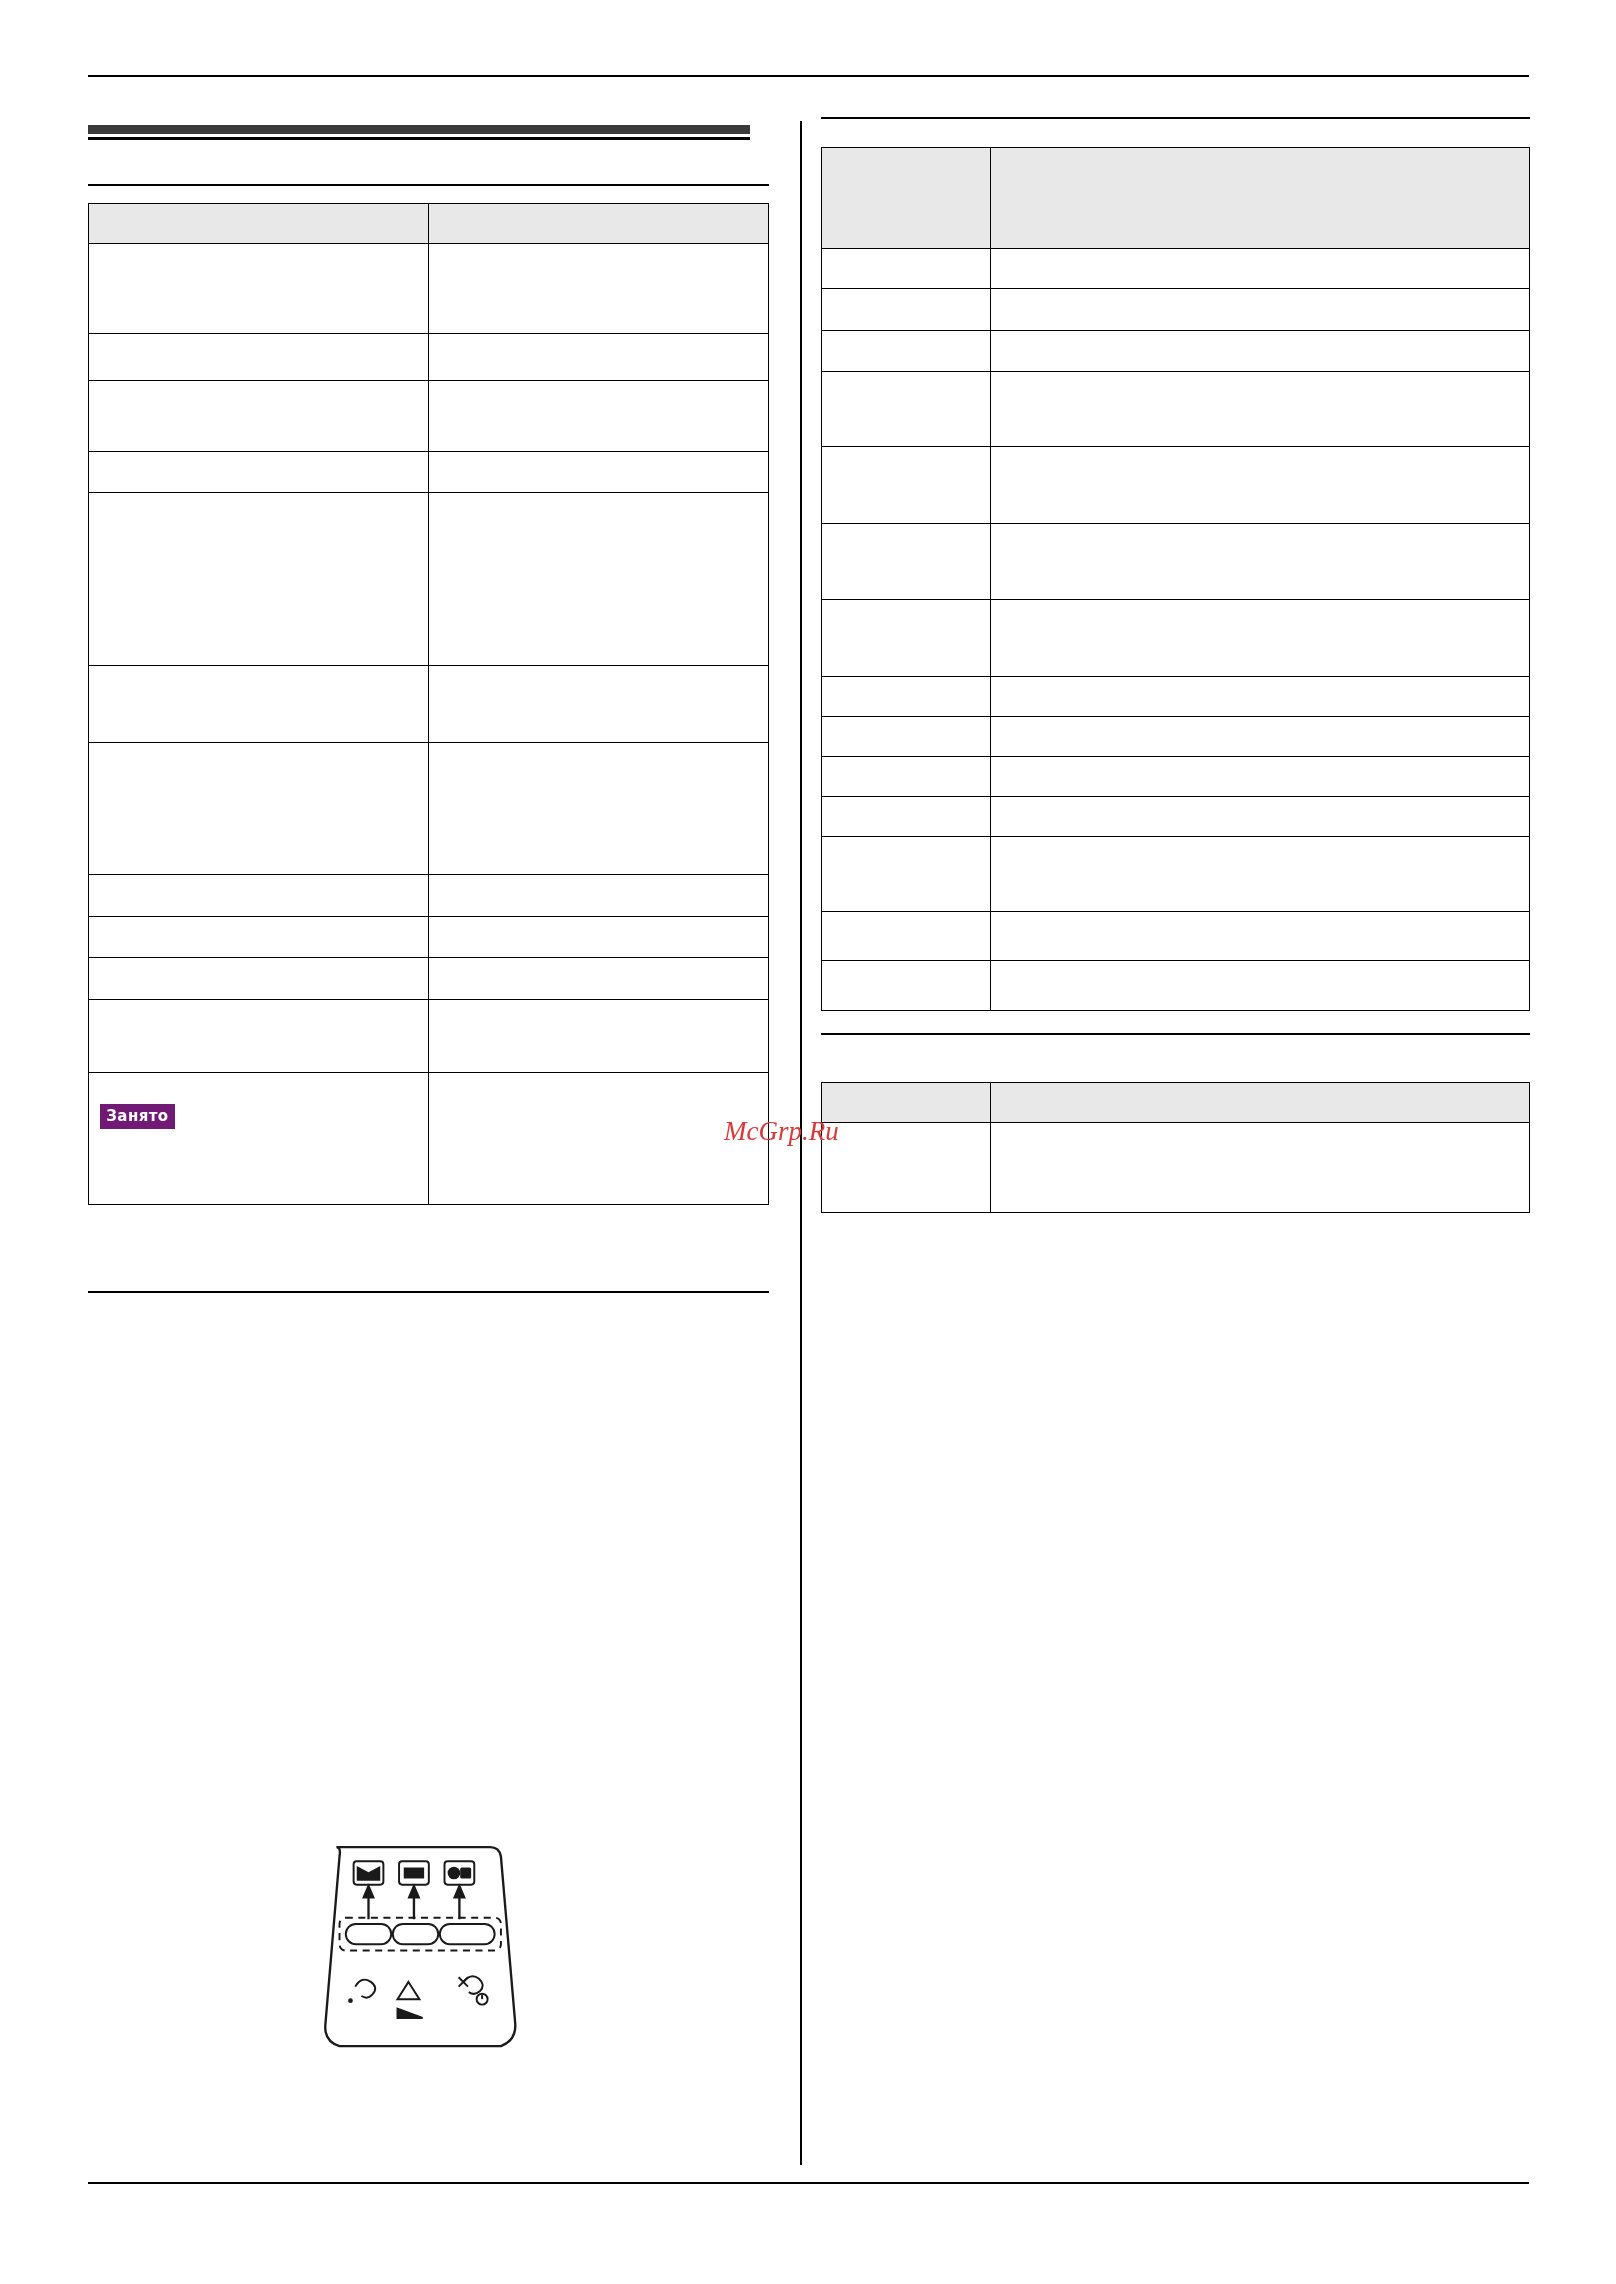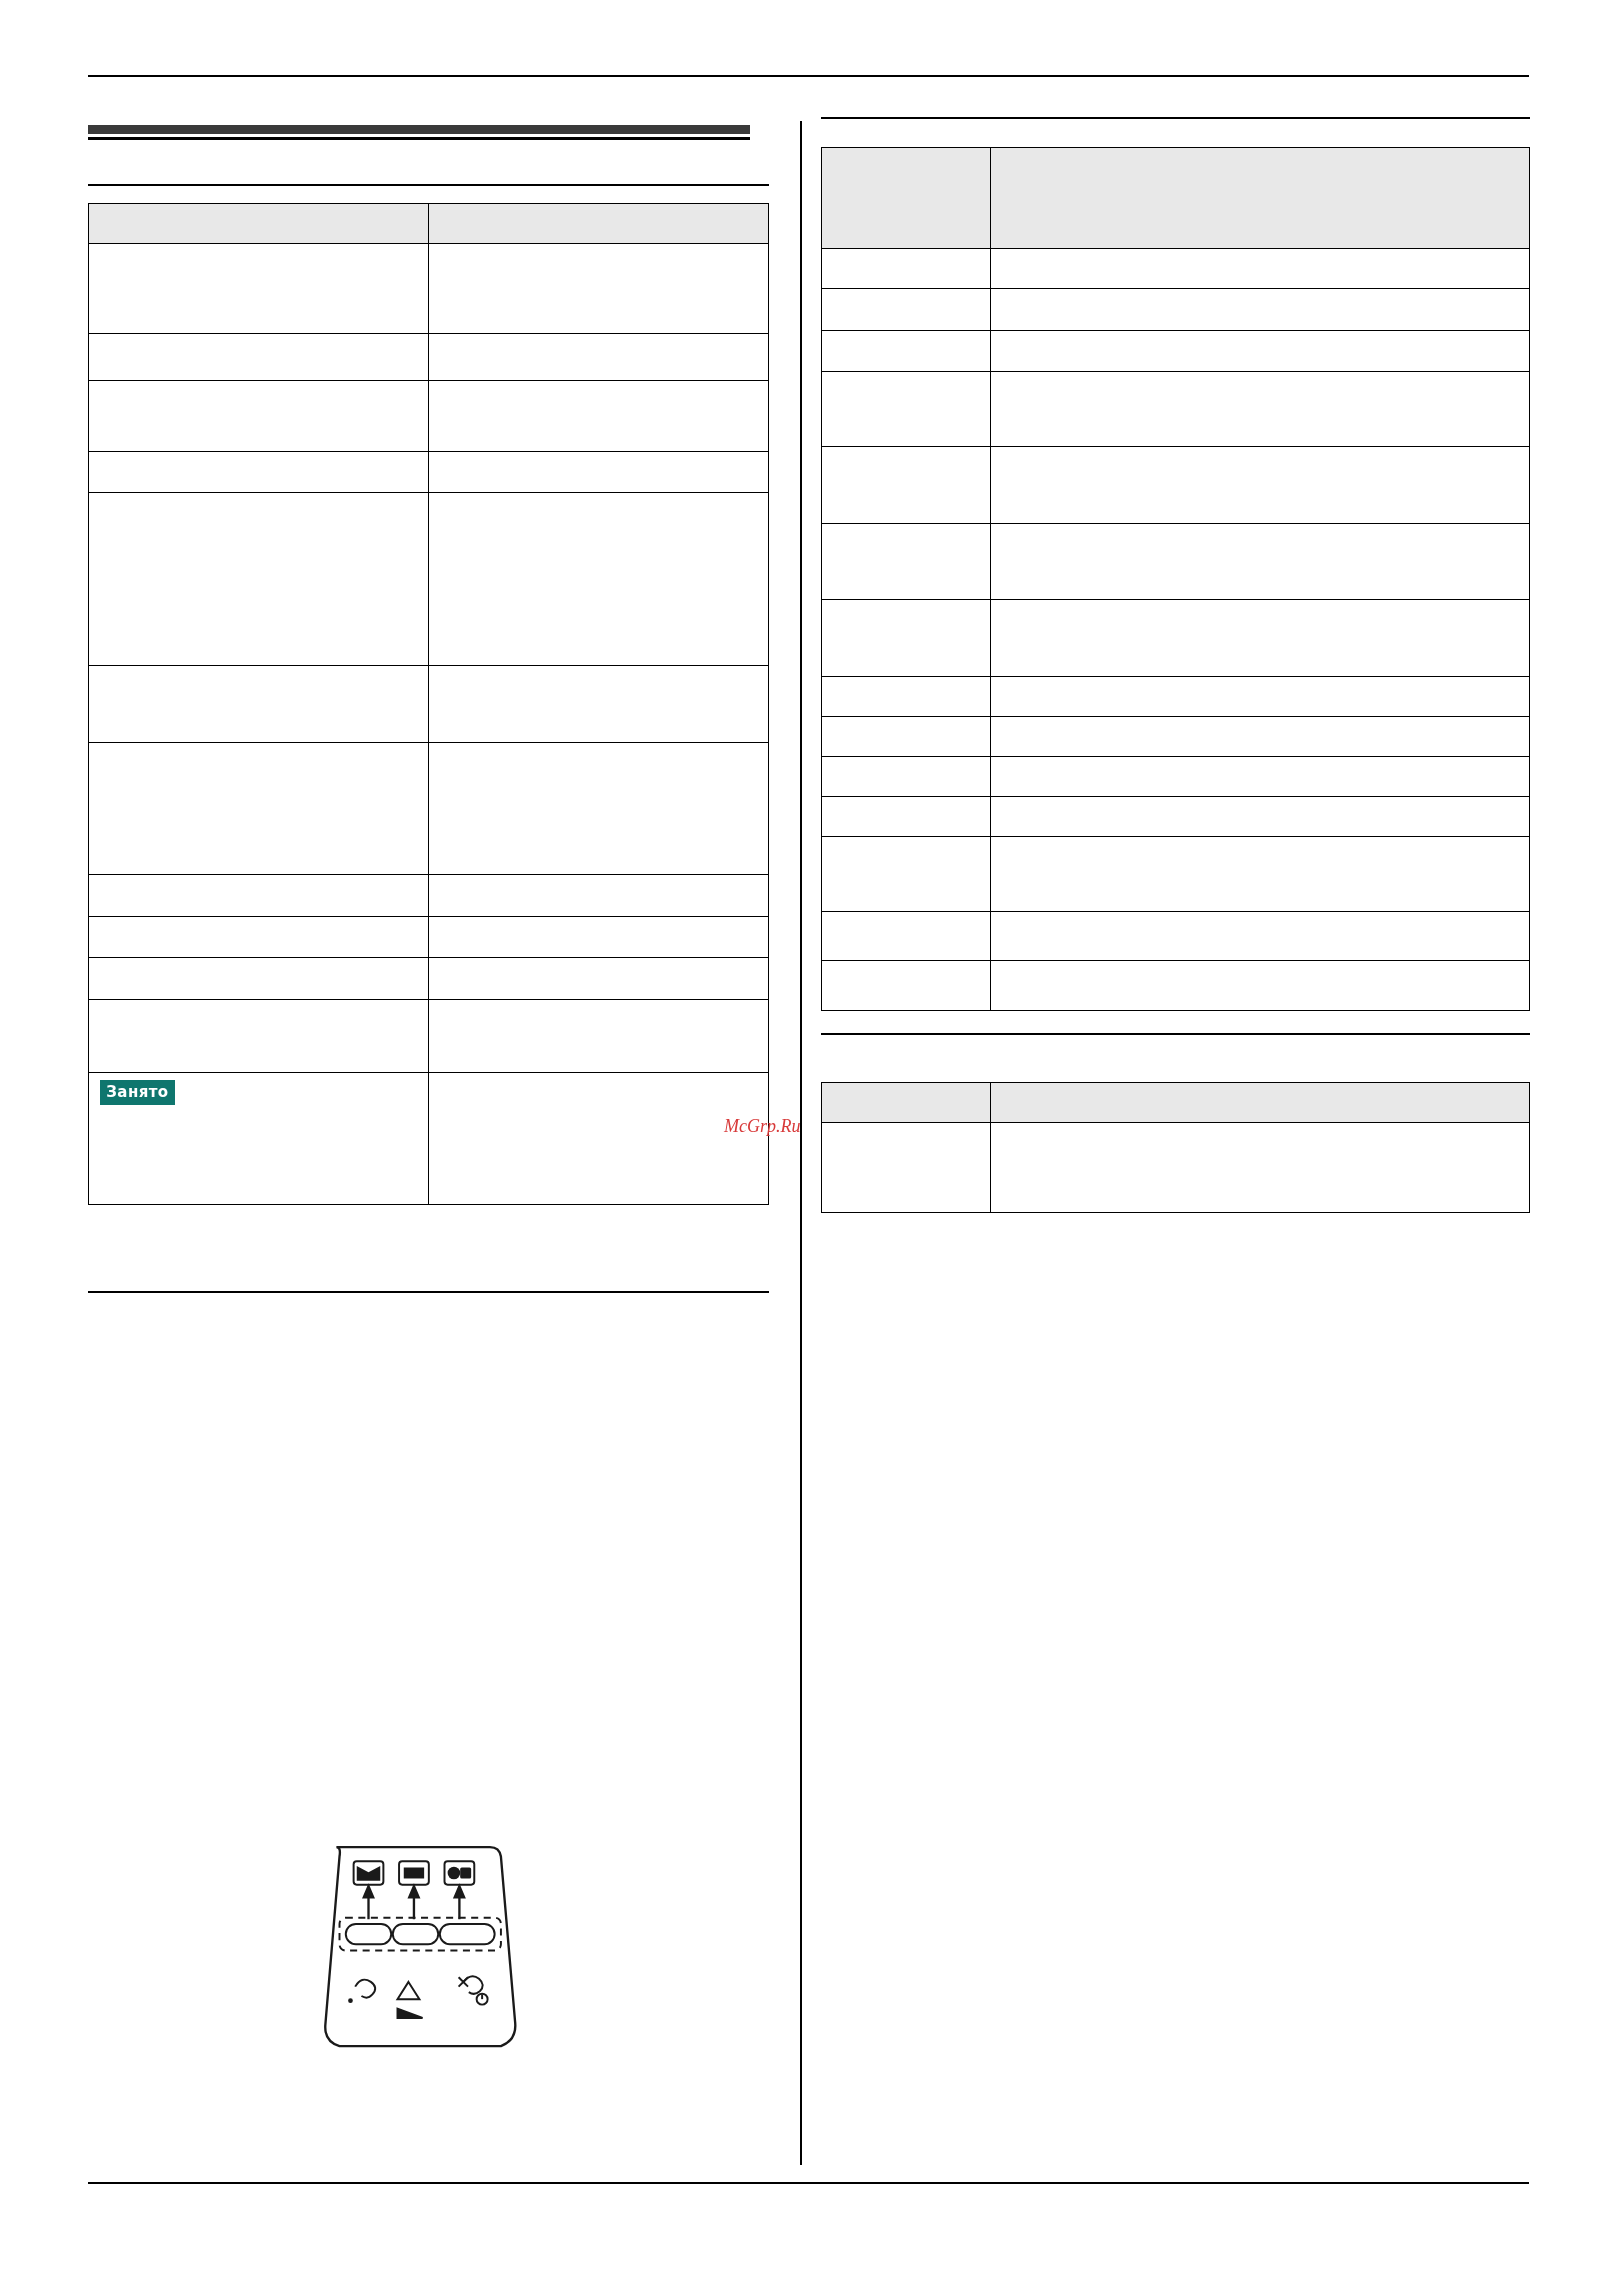--- a/index.html
+++ b/index.html
@@ -117,38 +117,39 @@
     width: 146px;
   }
 
   
   table.doc.right td.c1 { width: 146px; }
   table.doc.right thead th.h1 { width: 146px; height: 85px; }
 
   
   .badge {
     display: inline-block;
-    background: #0f766e;
+    background: #701a75;
     color: #ffffff;
     font-family: "DejaVu Sans", sans-serif;
     font-size: 15px;
     font-weight: bold;
     padding: 1.6px 6.3px 2.3px 6.3px;
     letter-spacing: 0.4px;
+    margin-top: 24px;
   }
 
   
   .watermark {
     position: absolute;
     left: 724px;
     top: 1116px;
     color: #d83a3a;
     font-family: "Liberation Serif", serif;
     font-style: italic;
-    font-size: 18px;
+    font-size: 27px;
     white-space: nowrap;
   }
 
   
   .figure-wrap {
     position: absolute;
     left: 305px;
     top: 1844px;
     width: 235px;
     height: 211px;

